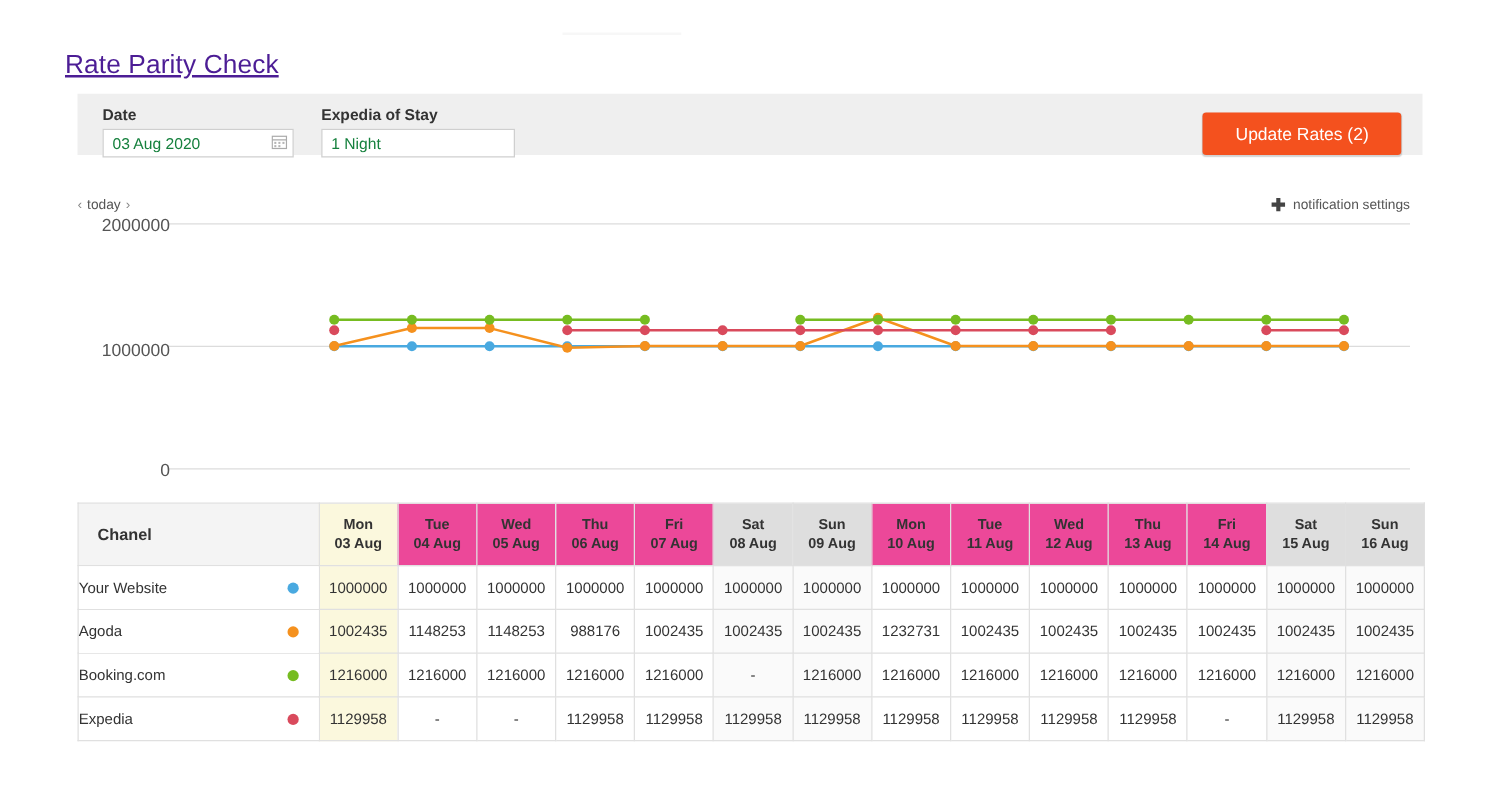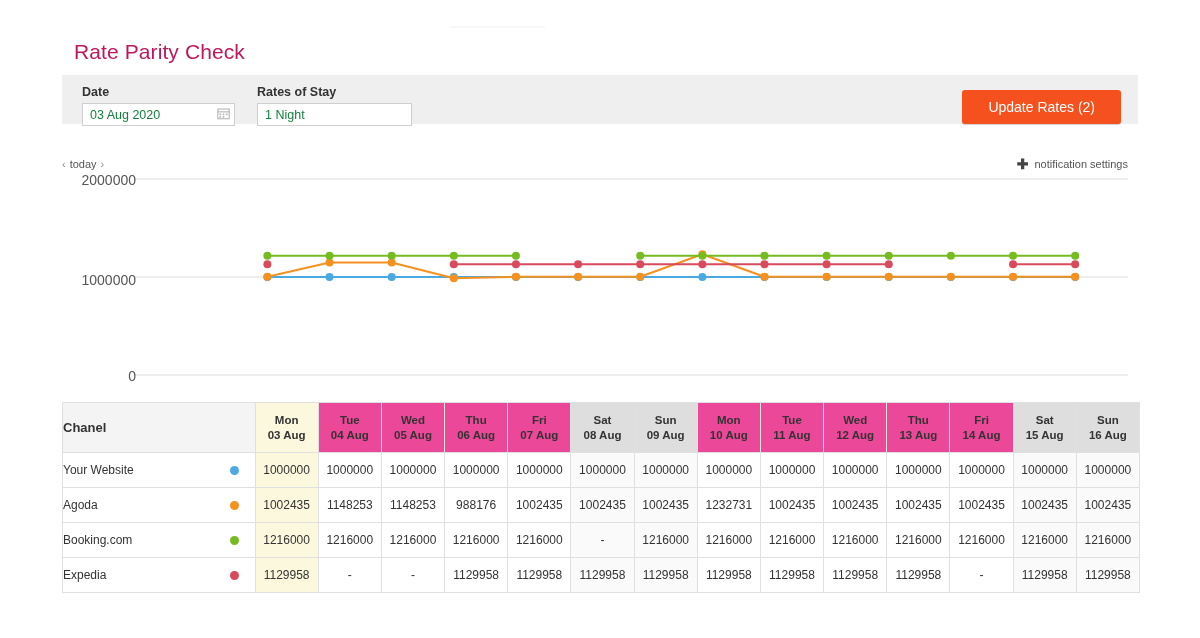--- a/index.html
+++ b/index.html
@@ -12,22 +12,22 @@
   }
   .page { position: relative; width: 1200px; height: 638px; }
 
   
   .top-shadow {
     position: absolute; top: 26px; left: 450px; width: 95px; height: 2px;
     background: #f7f7f7;
   }
 
   .page-title {
-    position: absolute; left: 74px; top: 40px;
-    font-size: 21px; font-weight: 400; color: #be185d; letter-spacing: .1px;
+    position: absolute; left: 52px; top: 40px;
+    font-size: 21px; font-weight: 400; color: #4c1d95; letter-spacing: .1px; text-decoration: underline;
   }
 
   
   .filter-bar {
     position: absolute; left: 62px; top: 75px;
     width: 1076px; height: 49px;
     background: #efefef;
   }
   .field { position: absolute; top: 10px; }
   .field-label {
@@ -85,21 +85,21 @@
   .table-wrap { position: absolute; left: 62px; top: 402px; width: 1078px; }
   table { border-collapse: collapse; width: 1078px; table-layout: fixed; }
   th, td {
     border: 1px solid #e0e0e0;
     font-size: 12px; color: #333;
   }
   thead th {
     background: #ec4899; height: 50px;
     font-weight: bold; text-align: center; line-height: 15px; font-size: 11.5px;
   }
-  thead th.ch-head { background: #f4f4f4; text-align: left; font-size: 13px; }
+  thead th.ch-head { background: #f4f4f4; text-align: left; padding-left: 15px; font-size: 13px; }
   thead th.weekend { background: #dedede; }
   thead th.today   { background: #fbf8dd; }
   tbody td { height: 35px; text-align: center; background: #fff; }
   tbody td.weekend { background: #fafafa; }
   tbody td.today { background: #fbf8dd; }
   tbody td.name-cell {
     text-align: left; position: relative; background: #fff;
   }
   .dot {
     position: absolute; right: 16px; top: 50%; margin-top: -4px;
@@ -129,21 +129,21 @@
           <rect x="3" y="8" width="2" height="2" fill="#777"></rect>
           <rect x="7" y="8" width="2" height="2" fill="#777"></rect>
           <rect x="11" y="8" width="2" height="2" fill="#777"></rect>
           <rect x="3" y="11.2" width="2" height="2" fill="#777"></rect>
           <rect x="7" y="11.2" width="2" height="2" fill="#777"></rect>
         </svg>
       </div>
     </div>
 
     <div class="field" id="field-los">
-      <span class="field-label">Rates of Stay</span>
+      <span class="field-label">Expedia of Stay</span>
       <div class="input-wrap">
         <input class="text-input" type="text" value="1 Night" style="">
       </div>
     </div>
 
     <button class="update-btn">Update Rates (2)</button>
   </div>
 
   <div class="today-nav">
     <span class="arrow">‹</span>

